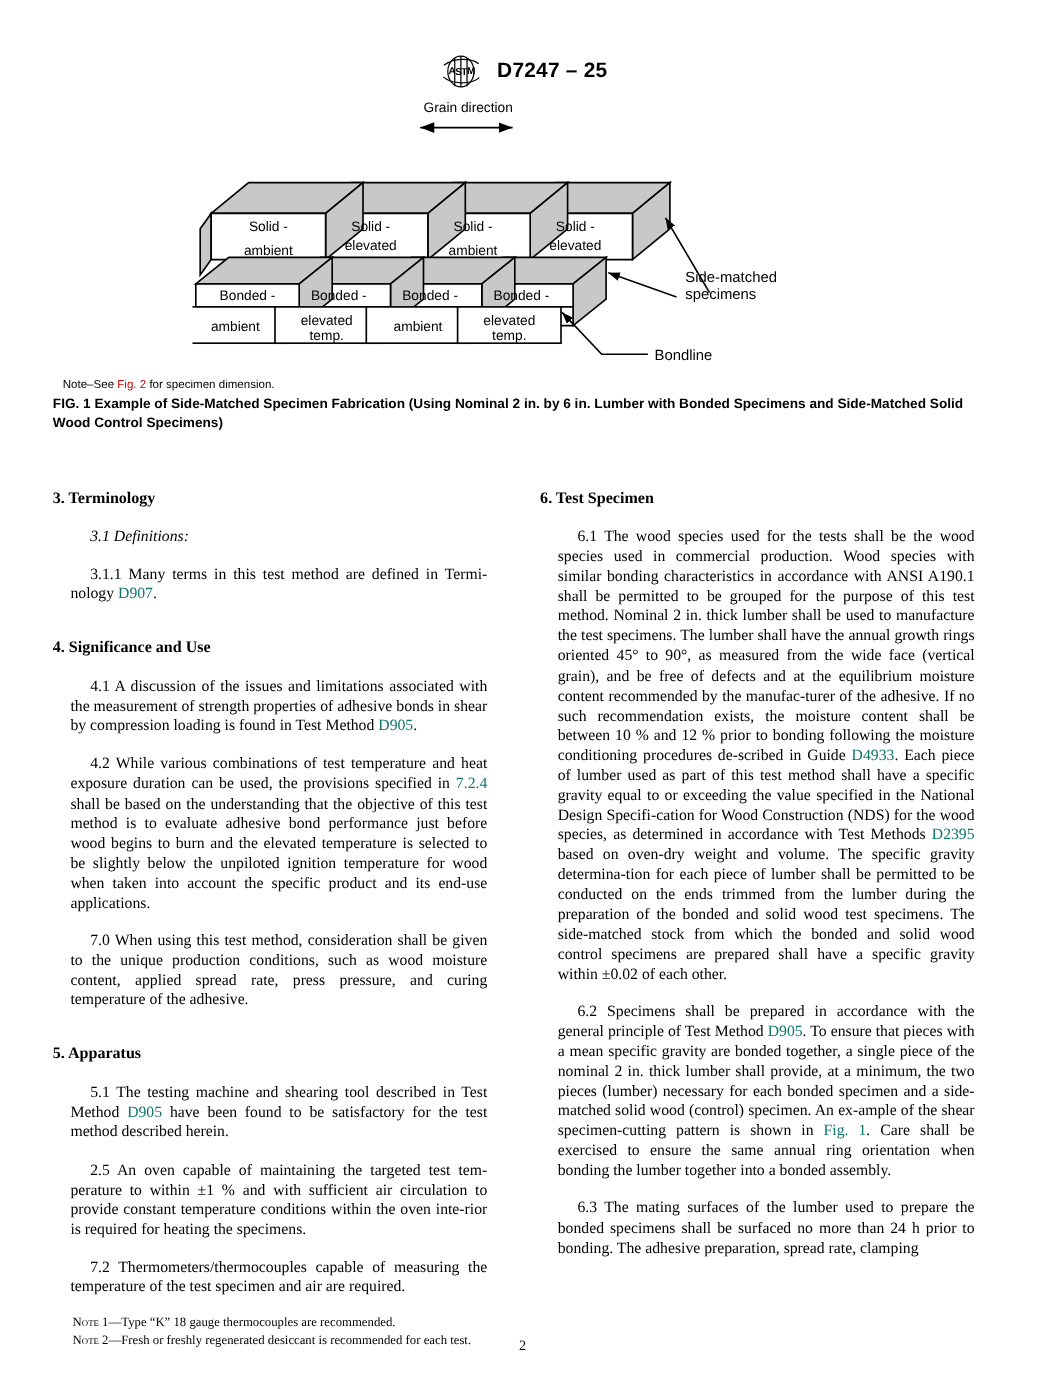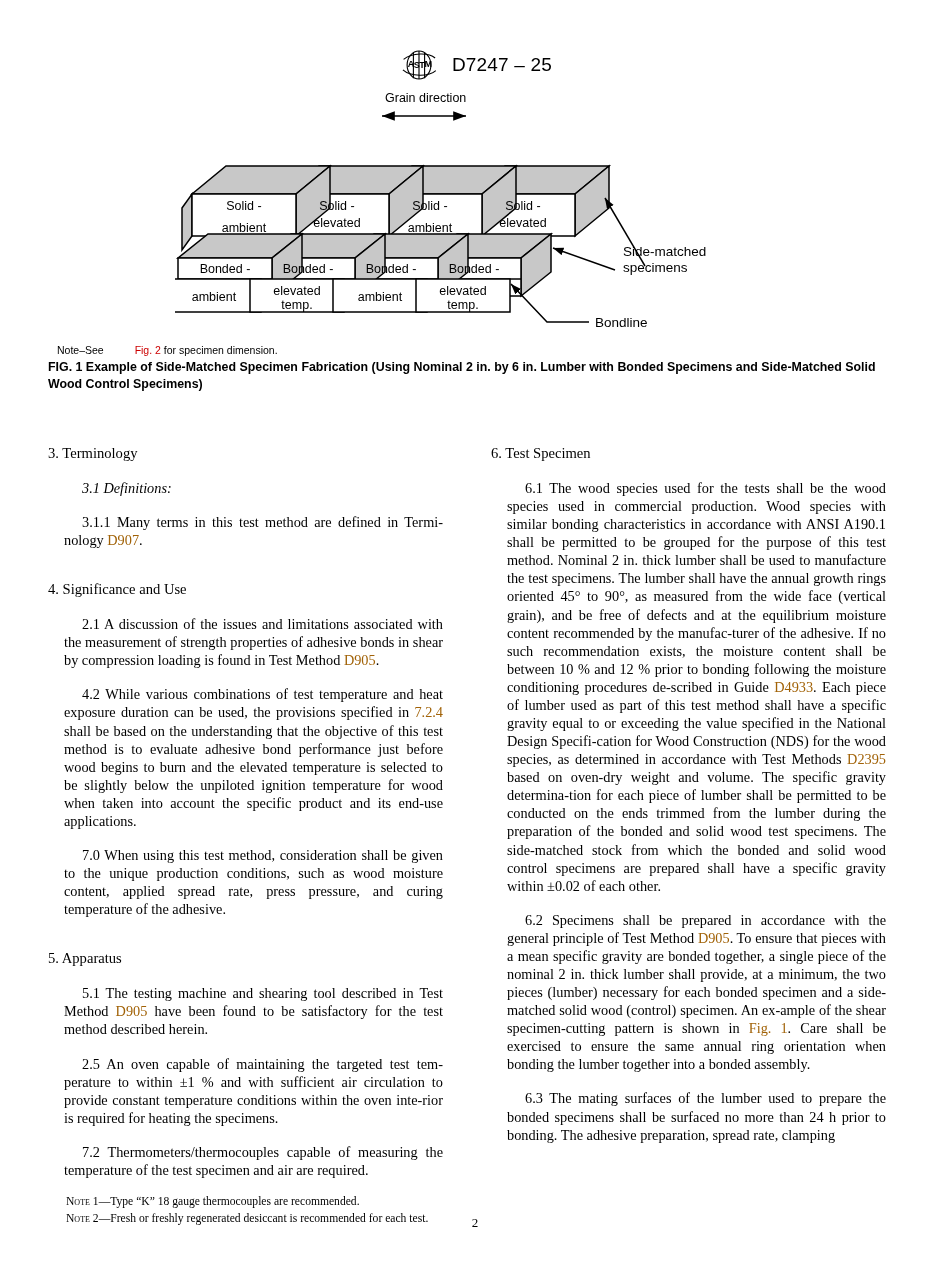--- a/index.html
+++ b/index.html
@@ -33,21 +33,21 @@
     justify-content: center;
     gap: 12px;
   }
   .astm-logo {
     width: 42px;
     height: 34px;
     display: block;
   }
   .doc-designation {
     font-family: "Liberation Sans", "DejaVu Sans", sans-serif;
-    font-weight: normal;
+    font-weight: bold;
     font-size: 19px;
     letter-spacing: 0.2px;
     white-space: nowrap;
   }
 
   
   .figure-wrap {
     position: absolute;
     top: 88px;
     left: 0;
@@ -61,21 +61,21 @@
   
   .fig-note {
     position: absolute;
     top: 344px;
     left: 57px;
     width: 850px;
     font-size: 10.5px;
     font-family: "Liberation Sans", "DejaVu Sans", sans-serif;
     color: #000;
   }
-  .fig-note .red { color: #cc0000; margin-left: 28px; }
+  .fig-note .red { color: #cc0000; }
 
   .fig-caption {
     position: absolute;
     top: 359px;
     left: 48px;
     width: 854px;
     text-align: left;
     font-family: "Liberation Sans", "DejaVu Sans", sans-serif;
     font-weight: bold;
     font-size: 12.4px;
@@ -91,21 +91,21 @@
     display: flex;
     gap: 32px;
   }
   .col {
     width: 411px;
     font-size: 14.3px;
     line-height: 1.265;
   }
   h2.sec {
     font-size: 14.6px;
-    font-weight: normal;
+    font-weight: bold;
     margin: 0 0 2px 0;
     padding: 0;
     line-height: 1.3;
   }
   p.para {
     margin: 16px;
     padding: 0;
     text-align: justify;
     text-indent: 18px;
     hyphens: manual;
@@ -115,21 +115,21 @@
     margin: 2px 0 0 0;
     padding: 0;
     font-size: 11.6px;
     text-align: justify;
     text-indent: 18px;
     line-height: 1.28;
   }
   .smallcaps {
     font-variant: small-caps;
   }
-  .red { color: #a16207; }
+  .red { color: #0f766e; }
   .ital { font-style: italic; }
   .gap-sec { height: 15px; }
 
   
   .page-number {
     position: absolute;
     top: 1215px;
     left: 0;
     width: 950px;
     text-align: center;
@@ -313,21 +313,21 @@
       <h2 class="sec">3.  Terminology</h2>
 
       <p class="para"><span class="ital">3.1  Definitions:</span></p>
 
       <p class="para" style="margin-top:0"><span>3.1.1  Many terms in this test method are defined in Termi-nology </span><span class="red">D907</span><span>.</span></p>
 
       <div class="gap-sec"></div>
 
       <h2 class="sec">4.  Significance and Use</h2>
 
-      <p class="para"><span>2.1 A discussion of the issues and limitations associated with the measurement of strength properties of adhesive bonds in shear by compression loading is found in Test Method </span><span class="red">D905</span><span>.</span></p>
+      <p class="para"><span>4.1 A discussion of the issues and limitations associated with the measurement of strength properties of adhesive bonds in shear by compression loading is found in Test Method </span><span class="red">D905</span><span>.</span></p>
 
       <p class="para"><span>4.2 While various combinations of test temperature and heat exposure duration can be used, the provisions specified in </span><span class="red">7.2.4</span><span> shall be based on the understanding that the objective of this test method is to evaluate adhesive bond performance just before wood begins to burn and the elevated temperature is selected to be slightly below the unpiloted ignition temperature for wood when taken into account the specific product and its end-use applications.</span></p>
 
       <p class="para">7.0 When using this test method, consideration shall be given to the unique production conditions, such as wood moisture content, applied spread rate, press pressure, and curing temperature of the adhesive.</p>
 
       <div class="gap-sec"></div>
 
       <h2 class="sec">5.  Apparatus</h2>
 
       <p class="para"><span>5.1 The testing machine and shearing tool described in Test Method </span><span class="red">D905</span><span> have been found to be satisfactory for the test method described herein.</span></p>

